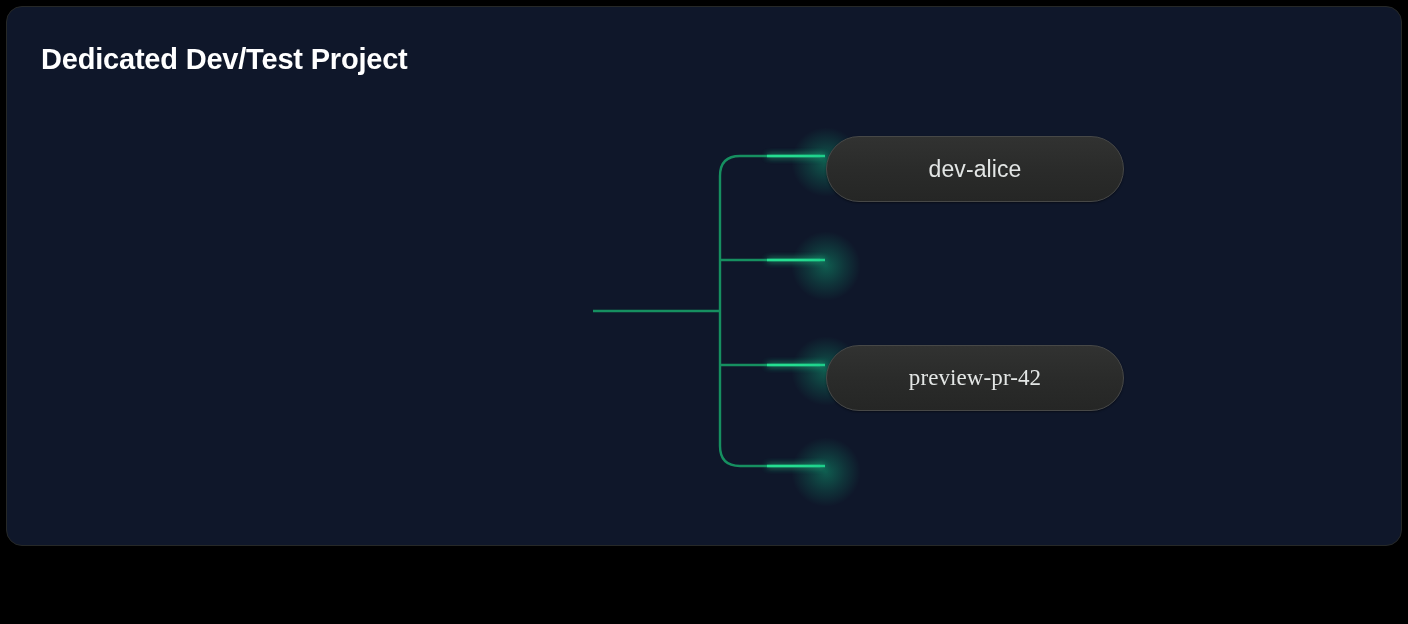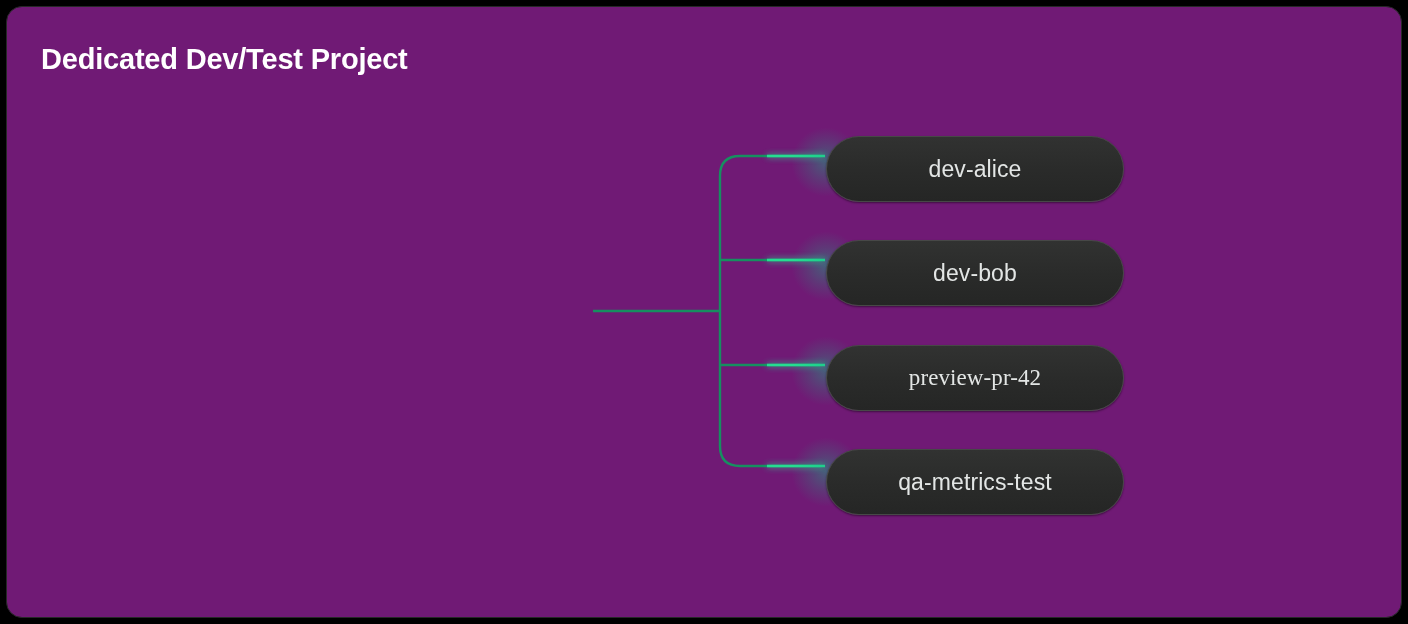--- a/index.html
+++ b/index.html
@@ -20,23 +20,23 @@
     height: 624px;
     background: #000000;
   }
 
   
   .card {
     position: absolute;
     left: 6px;
     top: 6px;
     width: 1396px;
-    height: 612px;
+    height: 540px;
     box-sizing: border-box;
-    background: #701a75;
+    background: #0f172a;
     border: 1px solid #262827;
     border-radius: 16px;
     overflow: hidden;
   }
 
   
   .title {
     position: absolute;
     left: 34px;
     top: 36px;
@@ -210,27 +210,21 @@
       <div class="tip-glow" style="left:784px; top:120px;"></div>
       <div class="tip-glow" style="left:784px; top:224px;"></div>
       <div class="tip-glow" style="left:784px; top:329px;"></div>
       <div class="tip-glow" style="left:784px; top:430px;"></div>
 
 
       <div class="node leaf n0">
         <span class="node-label">dev-alice</span>
       </div>
 
-      <div class="node leaf n1">
-        <span class="node-label">dev-bob</span>
-      </div>
 
       <div class="node leaf n2">
         <span class="node-label">preview-pr-42</span>
       </div>
 
-      <div class="node leaf n3">
-        <span class="node-label">qa-metrics-test</span>
-      </div>
 
     </div>
   </div>
 </div>
 
 </body></html>

